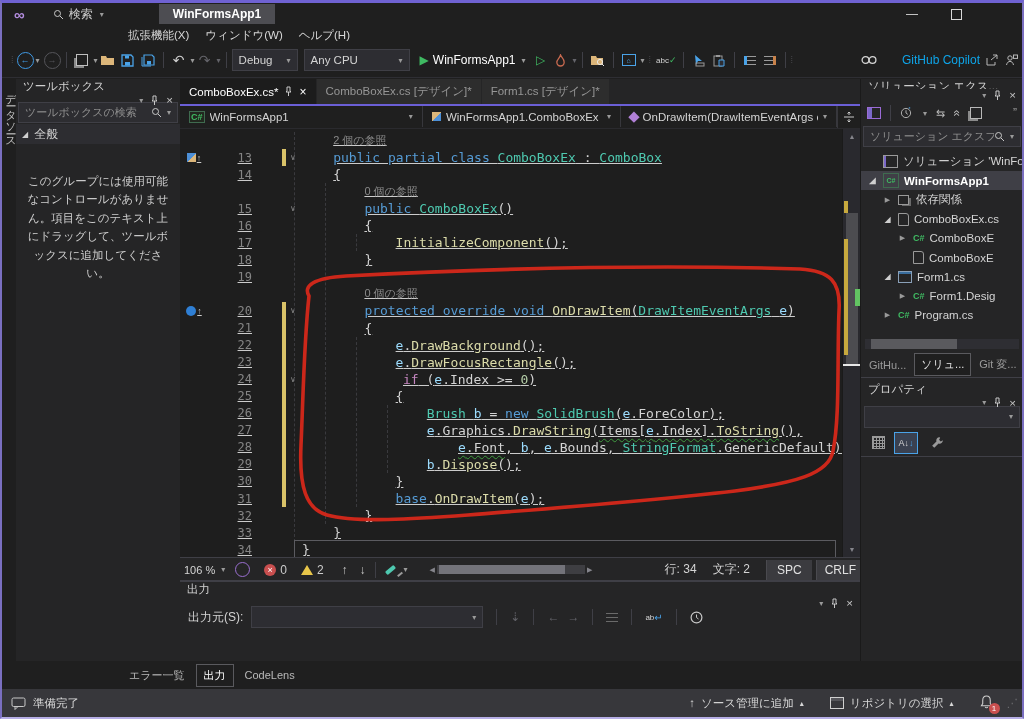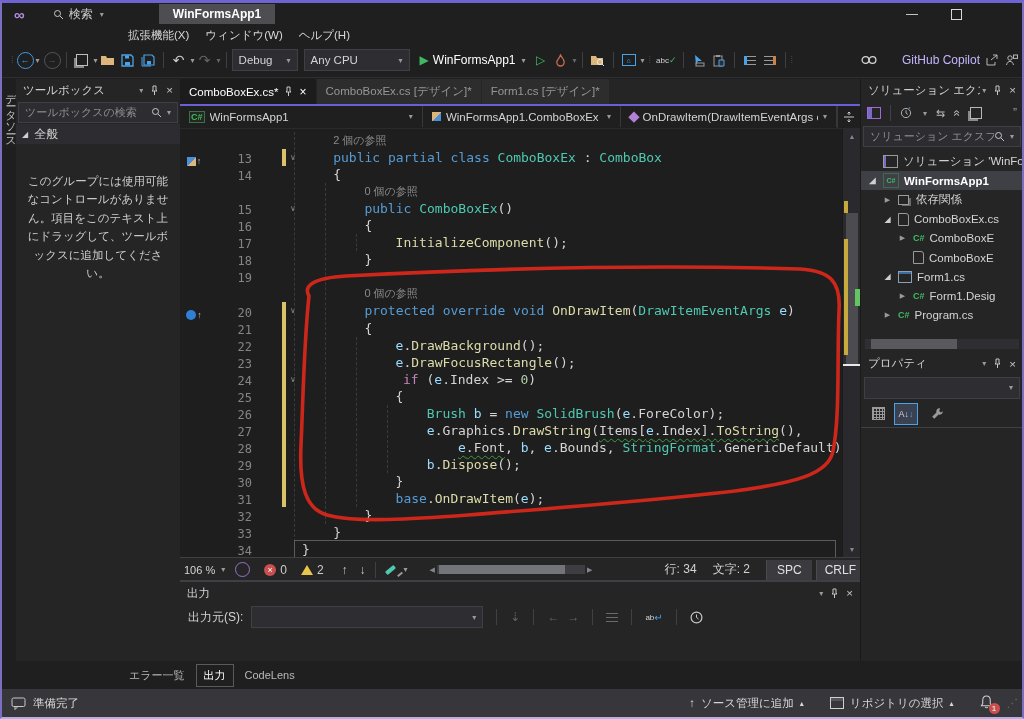--- a/index.html
+++ b/index.html
@@ -19,34 +19,34 @@
   .wbtn{width:44px;height:22px;display:flex;align-items:center;justify-content:center;color:#d8d8d8;}
   .maxbox{width:9px;height:9px;border:1px solid #d8d8d8;}
   
   .toolbar{height:34px;display:flex;align-items:center;padding-left:6px;border-bottom:1px solid #2e2e33;}
   .ticon{display:inline-flex;align-items:center;justify-content:center;min-width:18px;height:20px;margin:0 1px;color:#cfcfcf;}
   .dd{font-size:8px;color:#9a9a9a;margin-left:2px;}
   .combo{background:#2d2d32;border:1px solid #3f3f46;height:20px;display:flex;align-items:center;
         padding:0 6px;color:#d4d4d4;font-size:11.5px;}
   .circbtn{width:15px;height:15px;border-radius:50%;display:inline-flex;align-items:center;justify-content:center;font-size:9px;}
   
-  .phead{height:22px;display:flex;align-items:center;padding:0 7px;color:#d4d4d4;font-size:11.5px;}
+  .phead{height:22px;display:flex;padding:0 7px;color:#d4d4d4;font-size:11.5px;flex-direction:column;}
   .phicons{margin-left:auto;display:flex;align-items:center;gap:7px;color:#c8c8c8;}
   .searchbox{background:#2d2d31;border:1px solid #3f3f46;height:19px;display:flex;align-items:center;
         padding:0 6px;color:#8f8f8f;font-size:11px;}
   
   .etab{height:25px;display:flex;align-items:center;gap:6px;padding:0 9px;background:#2d2d2d;color:#969696;
         border-right:1px solid #252526;font-size:11.5px;white-space:nowrap;}
   .etab.active{background:#1c1c1c;color:#fff;}
   .navseg{display:flex;align-items:center;gap:5px;padding:0 9px;height:21px;border-right:1px solid #37373c;font-size:11.5px;color:#d4d4d4;white-space:nowrap;overflow:hidden;}
   .badge-cs{color:#3fba62;font-weight:bold;font-size:9px;border:1px solid #3f6b4f;padding:0 1px;background:#22271f;}
   .ic-class{width:9px;height:9px;background:linear-gradient(135deg,#dcb67a 55%,#4d8fd6 55%);}
   .ic-method{width:8px;height:8px;background:#b180d7;transform:rotate(45deg);}
   
-  .crow{height:17.05px;display:flex;align-items:flex-end;}
+  .crow{height:17.05px;display:flex;align-items:center;text-decoration:underline;}
   .c-glyph{width:28px;display:flex;align-items:center;justify-content:center;gap:1px;flex:none;}
   .c-num{width:44px;flex:none;text-align:right;padding-right:10px;color:#858585;font-family:"DejaVu Sans Mono",monospace;font-size:12px;}
   .c-marg{width:40px;flex:none;position:relative;height:100%;display:flex;align-items:center;}
   .cbar{position:absolute;left:20px;top:0;bottom:0;width:4px;background:#d9c268;}
   .chev{position:absolute;left:28px;color:#8a8a8a;font-size:8px;}
   .c-code{font-family:"DejaVu Sans Mono",monospace;font-size:13px;white-space:pre;color:#d4d4d4;flex:1;height:100%;display:flex;align-items:center;}
   .tk-kw{color:#569CD6}.tk-ct{color:#C586C0}.tk-ty{color:#4EC9B0}.tk-me{color:#DCDCAA}
   .tk-pa{color:#9CDCFE}.tk-nu{color:#B5CEA8}.tk-pl{color:#d4d4d4}
   .tk-w{text-decoration:underline;text-decoration-style:wavy;text-decoration-color:#3f9b3f;text-decoration-thickness:1px;text-underline-offset:3px;}
   .lens{color:#8a8a8a;font-size:11px;font-family:"Liberation Sans",sans-serif;}
@@ -218,21 +218,21 @@
         <span style="width:12px;height:9px;background:repeating-linear-gradient(#9a9a9a 0 1px,transparent 1px 4px);box-shadow:inset -3px 0 0 #c8824a;"></span>
       </span>
     <span class="sep"></span>
     <span style="color:#4a4a4e;font-size:9px;">⁞</span>
 
     <div class="flex" style="margin-left:auto;margin-right:10px;gap:6px;">
       <svg width="16" height="10" viewBox="0 0 16 10">
           <circle cx="4.5" cy="5" r="3.4" fill="none" stroke="#d4d4d4" stroke-width="1.3"></circle>
           <circle cx="11.5" cy="5" r="3.4" fill="none" stroke="#d4d4d4" stroke-width="1.3"></circle>
         </svg>
-      <span style="color:#c4b5fd;margin-left:19px;">GitHub Copilot</span>
+      <span style="color:#0ea5e9;margin-left:19px;">GitHub Copilot</span>
       <svg width="13" height="12" viewBox="0 0 13 12">
           <path d="M1 4v7h8V8" fill="none" stroke="#b8b8b8"></path>
           <path d="M5 6l6-5M7 1h4v4" fill="none" stroke="#b8b8b8"></path>
         </svg>
       <svg width="13" height="12" viewBox="0 0 13 12">
           <circle cx="5" cy="4" r="2.2" fill="none" stroke="#b8b8b8"></circle>
           <path d="M1.5 11c.5-2.5 2-3.6 3.5-3.6S8 8.5 8.5 11" fill="none" stroke="#b8b8b8"></path>
           <rect x="8.5" y="1" width="4" height="3.4" fill="none" stroke="#b8b8b8"></rect>
         </svg>
     </div>
@@ -680,20 +680,25 @@
         </div>
         <div class="trow" style="padding-left: 21px;">
           <span class="texp">▶</span>
           <span class="i-cs">C#</span>
           <span>Program.cs</span>
         </div>
       </div>
     <div style="margin:14px 4px 0 4px;height:10px;background:#2e2e33;position:relative;">
       <span class="abs scrthumb" style="left:6px;top:0;width:86px;height:10px;background:#5a5a5e;"></span>
     </div>
+    <div class="flex" id="soltabs" style="height:24px;margin-top:4px;padding:0 2px;gap:2px;border-bottom:1px solid #3f3f46;">
+        <span class="ptab">GitHu...</span>
+        <span class="ptab active">ソリュ...</span>
+        <span class="ptab">Git 変...</span>
+      </div>
 
     <div class="phead" style="margin-top:4px;">
       <span>プロパティ</span>
       <span class="phicons">
         <span class="dd">▾</span>
         <svg width="9" height="11" viewBox="0 0 9 11">
             <path d="M3 1h3v4l1 1H2l1-1zM4.5 6v4" stroke="#c8c8c8" fill="none"></path>
           </svg>
         <span>×</span>
       </span>

